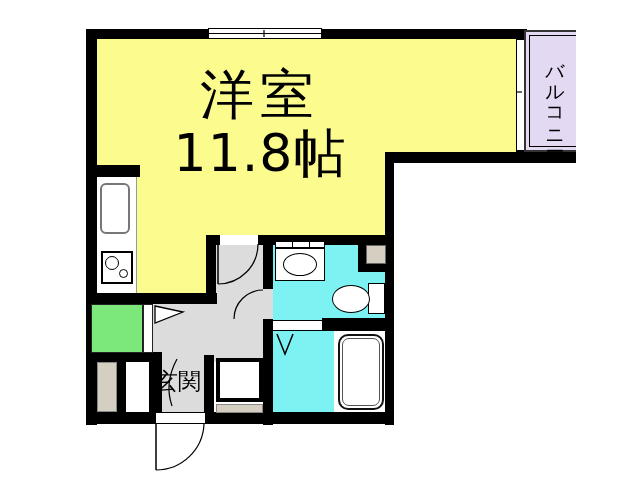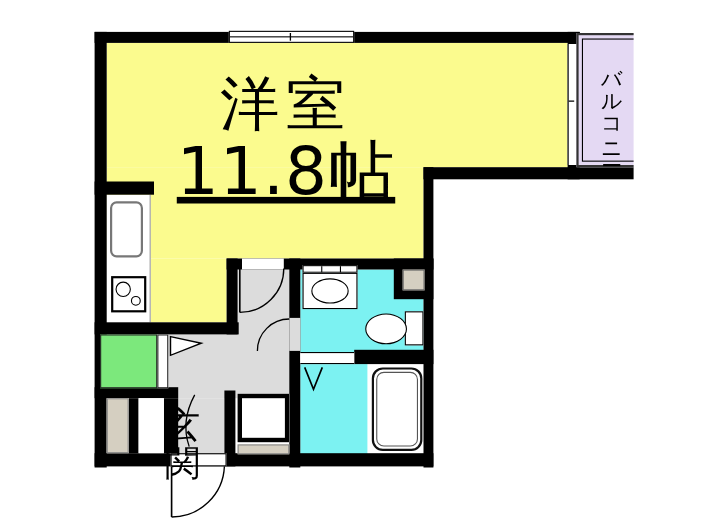--- a/index.html
+++ b/index.html
@@ -98,18 +98,18 @@
     <path d="M156,424 L156,470" stroke="#000" stroke-width="1.5" fill="none"></path>
     <path d="M156,470 A48,48 0 0 0 204,424" stroke="#000" stroke-width="1.2" fill="none"></path>
     <path d="M277,334 L285,354 L293,334" stroke="#000" stroke-width="1.5" fill="none"></path>
     <path d="M155,306 L183,312 L155,323 Z" stroke="#000" stroke-width="1.3" fill="#ffffff"></path>
     <path d="M264,30 L264,37" stroke="#000" stroke-width="1.2" fill="none"></path>
     <path d="M517,92 L522,92" stroke="#000" stroke-width="1.2" fill="none"></path>
   </svg>
 
   <div class="label" style="left:120px;top:66px;width:280px;font-size:54px;font-weight:500;letter-spacing:6px;">
     <span>洋室</span><br>
-    <span style="font-size:60px;letter-spacing:1px;text-decoration:underline;">11.8帖</span>
+    <span style="font-size:52px;letter-spacing:1px;">11.8帖</span>
   </div>
-  <div class="label" style="left:140px;top:369px;width:52px;font-size:32px;font-weight:500;">玄関</div>
+  <div class="label" style="left:152px;top:369px;width:52px;font-size:23px;font-weight:500;">玄関</div>
   <div class="label" style="left:542px;top:40px;width:24px;height:112px;font-size:19px;font-weight:500;writing-mode:vertical-rl;text-orientation:upright;letter-spacing:1px;">バルコニー</div>
 
 </div>
 
 </body></html>

